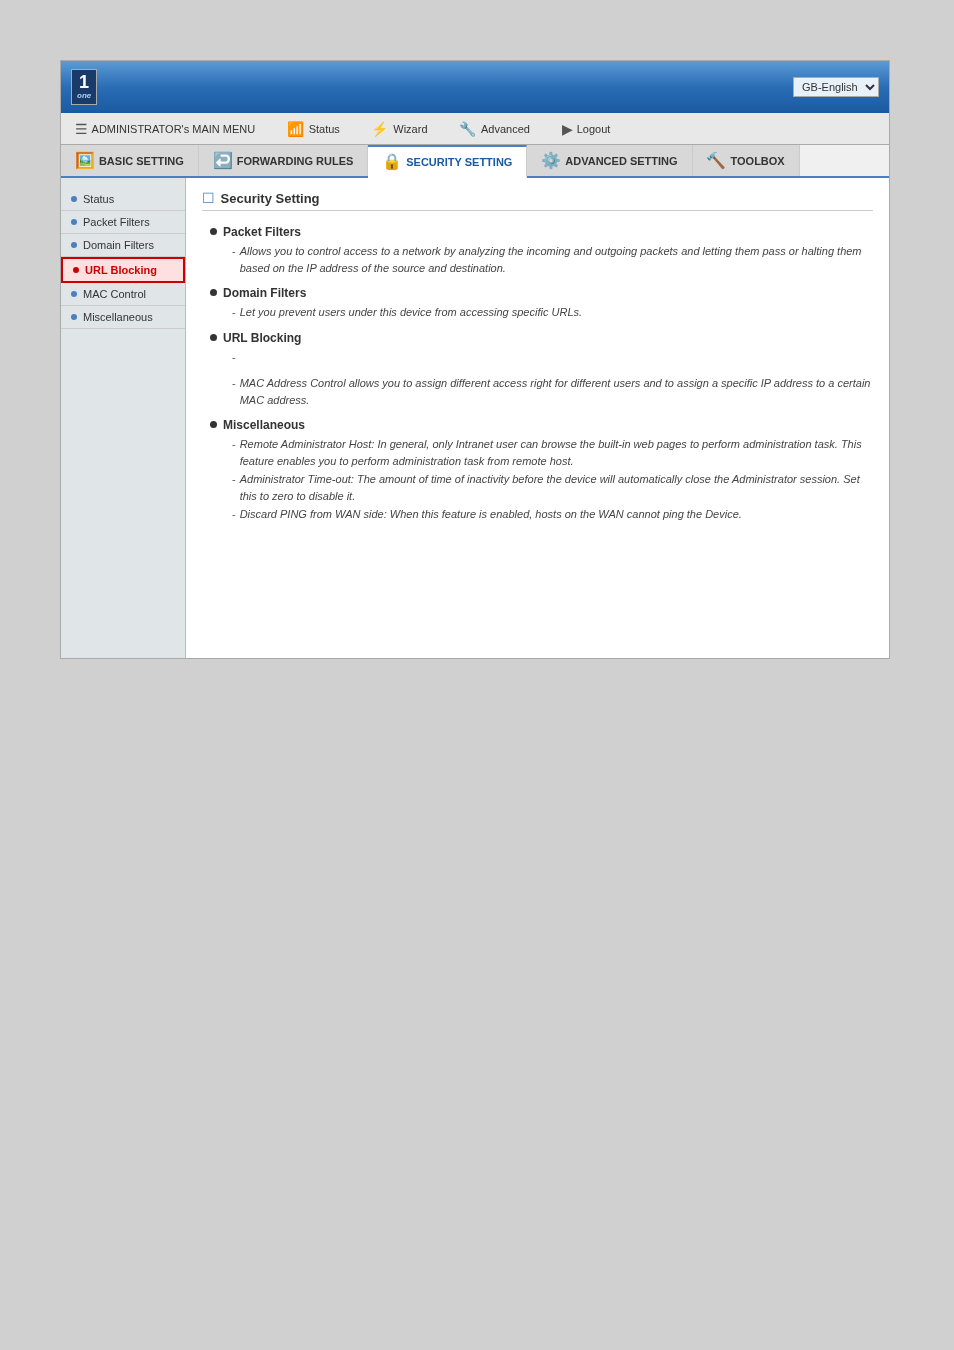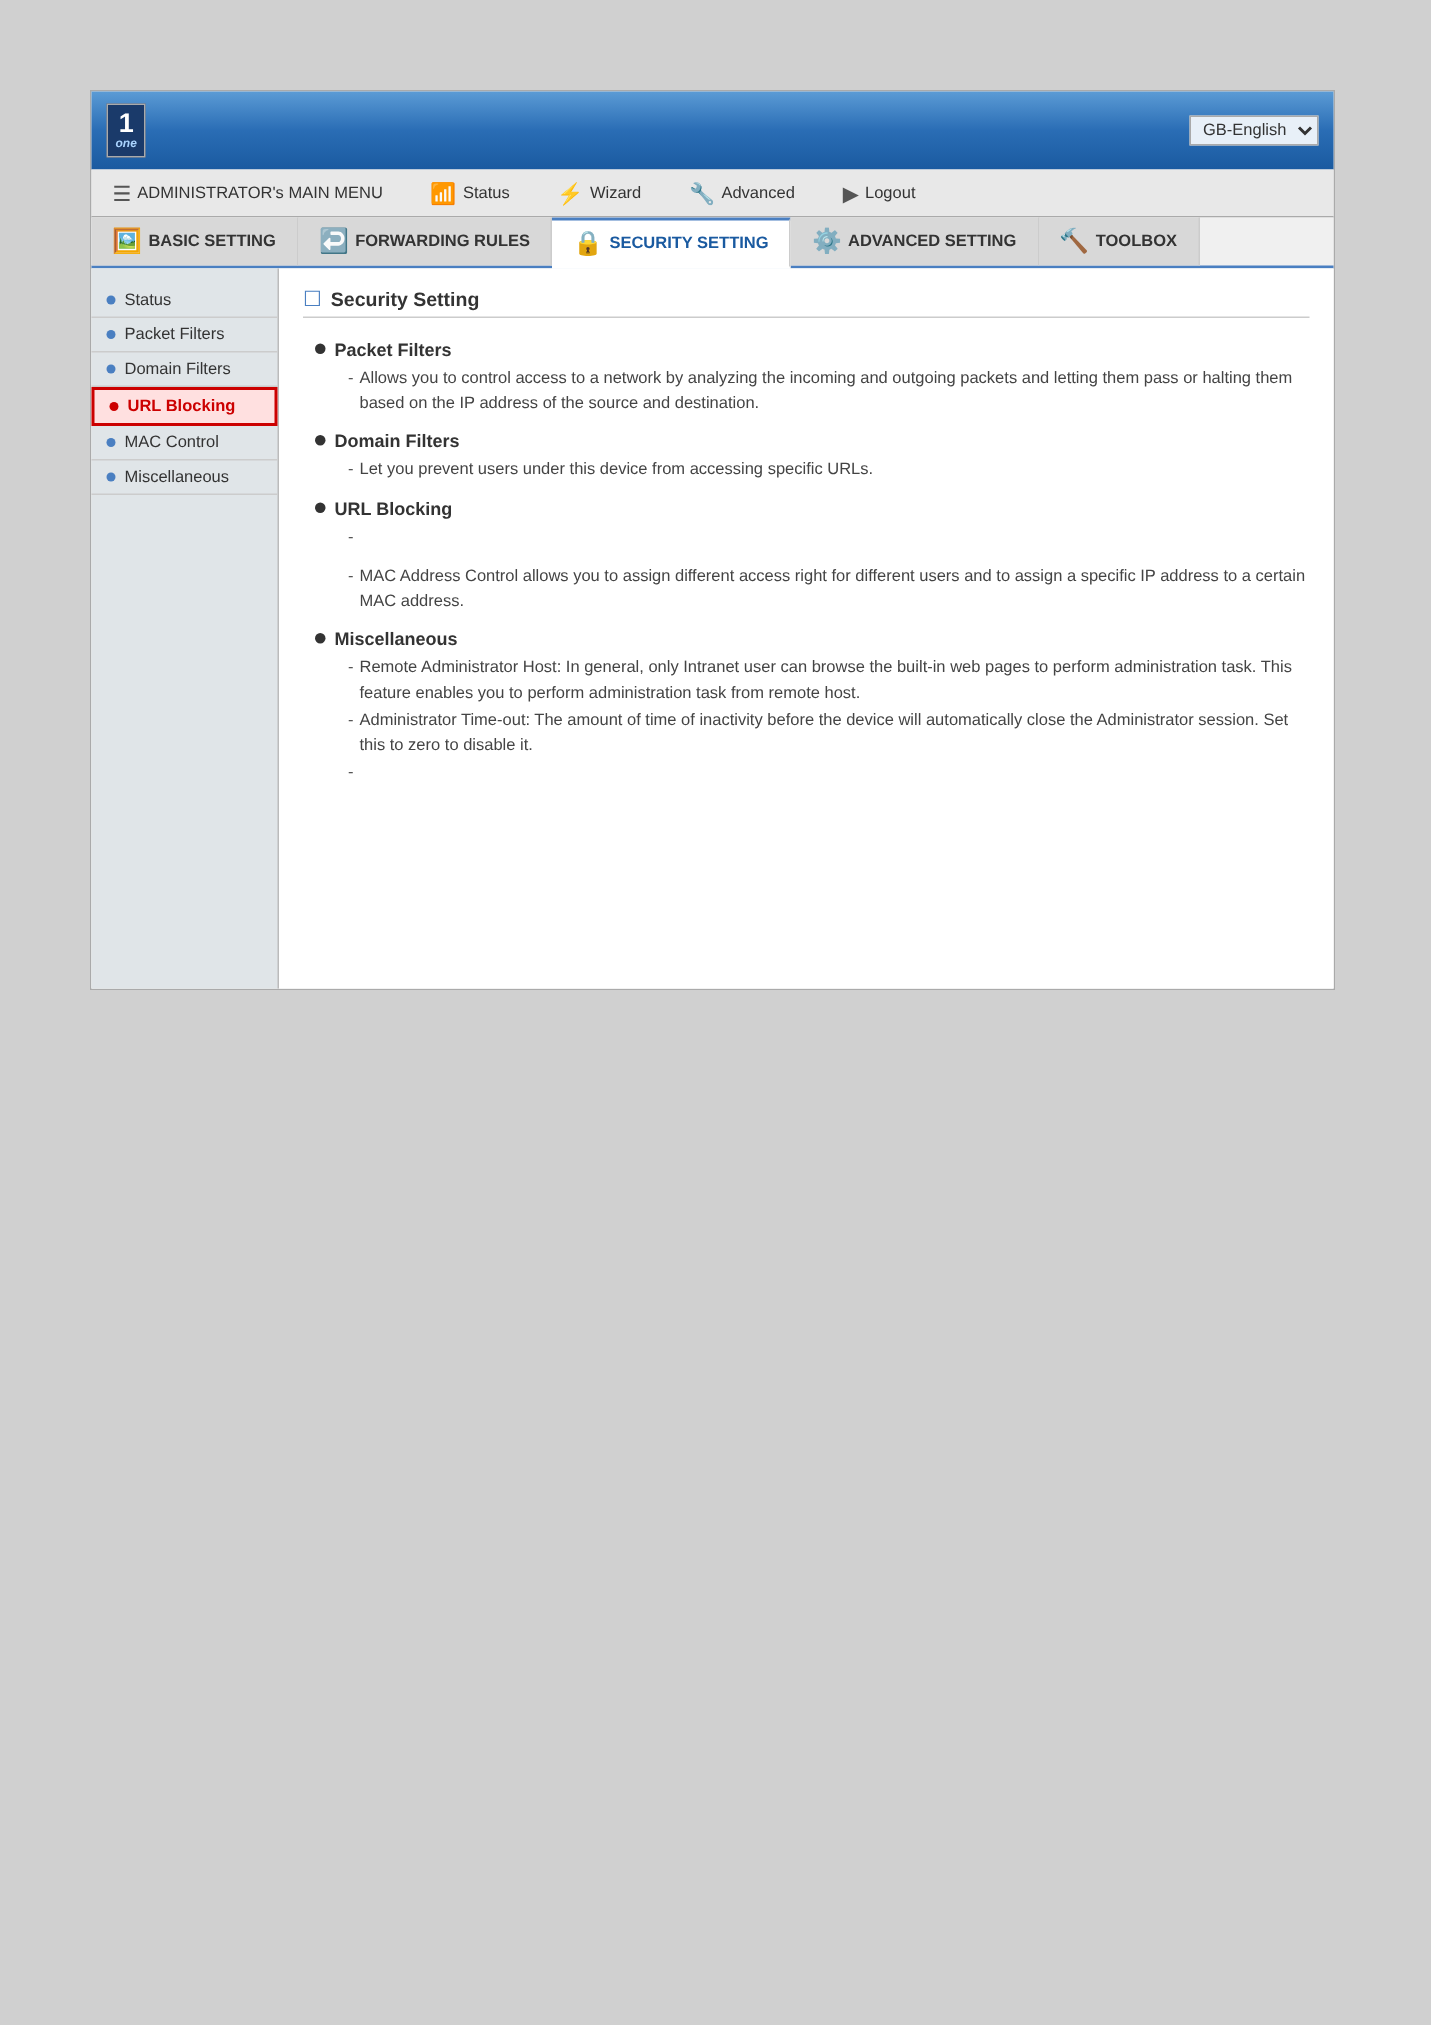--- a/index.html
+++ b/index.html
@@ -253,20 +253,21 @@
       margin-bottom: 2px;
     }
 
     .dash {
       flex-shrink: 0;
       color: #555;
     }
 
     .desc-text {
       line-height: 1.5;
+      font-style: italic;
     }
   </style>
 </head>
 <body>
 
 <div class="outer-wrapper">
   <div class="router-ui">
 
     <div class="header-bar">
       <div class="logo-area">
@@ -421,20 +422,21 @@
               <div class="feature-desc-item">
                 <span class="dash">-</span>
                 <span class="desc-text">Remote Administrator Host: In general, only Intranet user can browse the built-in web pages to perform administration task. This feature enables you to perform administration task from remote host.</span>
               </div>
               <div class="feature-desc-item">
                 <span class="dash">-</span>
                 <span class="desc-text">Administrator Time-out: The amount of time of inactivity before the device will automatically close the Administrator session. Set this to zero to disable it.</span>
               </div>
               <div class="feature-desc-item">
                 <span class="dash">-</span>
+                <span class="desc-text">Discard PING from WAN side: When this feature is enabled, hosts on the WAN cannot ping the Device.</span>
               </div>
             </div>
           </div>
 
         </div>
       </div>
     </div>
 
   </div>
 </div>

